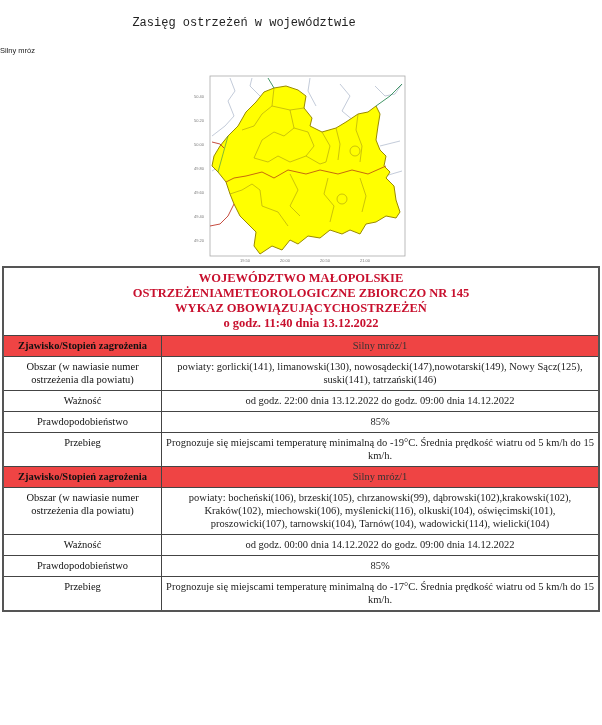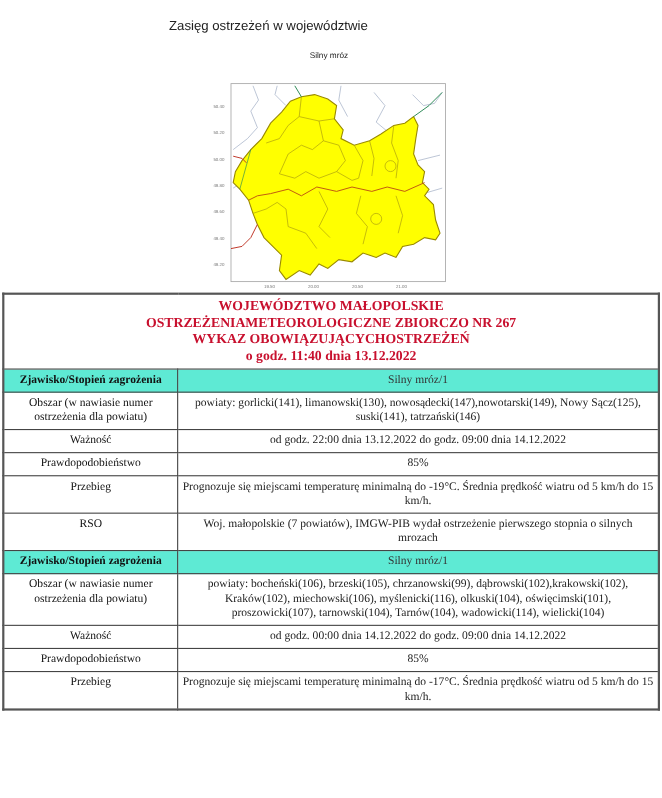--- a/index.html
+++ b/index.html
@@ -1,26 +1,26 @@
 <!DOCTYPE html>
 <html><head>
   <meta charset="utf-8">
   <style>
     html, body { margin: 0; padding: 0; background: #ffffff; }
     body { width: 602px; height: 725px; position: relative; overflow: hidden; font-family: "Liberation Serif", serif; color: #111; }
-    .map-title { position: absolute; top: 16px; left: 0; width: 488px; text-align: center; font-family: Liberation Sans, sans-serif; font-size: 12px; color: #222; }
-    .map-sub { position: absolute; top: 46px; left: 0; width: 598px; text-align: center; font-family: "Liberation Sans", sans-serif; font-size: 7.5px; line-height: 9px; color: #222; }
+    .map-title { position: absolute; top: 16px; left: 0; width: 488px; text-align: center; font-family: Liberation Mono, monospace; font-size: 12px; color: #222; }
+    .map-sub { position: absolute; top: 46px; left: 0; width: 598px; font-family: "Liberation Sans", sans-serif; font-size: 7.5px; line-height: 9px; color: #222; }
     .map-box { position: absolute; left: 190px; top: 66px; width: 225px; height: 200px; }
     .map-box svg { display: block; }
     .tick { font-family: "Liberation Sans", sans-serif; font-size: 4px; fill: #777; }
     table.warn { position: absolute; left: 2px; top: 266px; width: 598px; border-collapse: collapse; border: 2px solid #555; font-size: 10.5px; line-height: 13px; }
     table.warn td { border: 1px solid #444; padding: 3px 4px 4px 4px; vertical-align: top; text-align: center; }
     td.head { text-align: center; color: #c8102e; font-weight: bold; font-size: 12.5px; line-height: 15px; padding: 5px 4px 3px 4px; }
     td.lbl { width: 149px; font-weight: normal; color: #111; }
-    tr.yellow td { background: #5eead4; }
+    tr.yellow td { background: #ef4444; }
     tr.yellow td.lbl { font-weight: bold; }
     tr.yellow td.val { color: #333; }
     td.val { color: #222; }
   </style>
 </head>
 <body>
 
 <div class="map-title">Zasięg ostrzeżeń  w województwie</div>
 <div class="map-sub">
   <div>Silny mróz</div>
@@ -84,21 +84,21 @@
       <text class="tick" x="170" y="196">21.00</text>
     </g>
   </svg>
 </div>
 
 <table class="warn">
   <tbody>
       <tr>
     <td class="head" colspan="2">
       <div>WOJEWÓDZTWO MAŁOPOLSKIE</div>
-      <div>OSTRZEŻENIAMETEOROLOGICZNE ZBIORCZO NR 267</div>
+      <div>OSTRZEŻENIAMETEOROLOGICZNE ZBIORCZO NR 145</div>
       <div>WYKAZ OBOWIĄZUJĄCYCHOSTRZEŻEŃ</div>
       <div>o godz. 11:40 dnia 13.12.2022</div>
     </td>
   </tr>
 
   <tr class="yellow">
     <td class="lbl">Zjawisko/Stopień zagrożenia</td>
     <td class="val">Silny mróz/1</td>
   </tr>
   <tr>
@@ -109,24 +109,20 @@
     <td class="lbl">Ważność</td>
     <td class="val">od godz. 22:00 dnia 13.12.2022 do godz. 09:00 dnia 14.12.2022</td>
   </tr>
   <tr>
     <td class="lbl">Prawdopodobieństwo</td>
     <td class="val">85%</td>
   </tr>
   <tr>
     <td class="lbl">Przebieg</td>
     <td class="val">Prognozuje się miejscami temperaturę minimalną do -19°C. Średnia  prędkość   wiatru od 5 km/h do 15 km/h.</td>
-  </tr>
-  <tr>
-    <td class="lbl">RSO</td>
-    <td class="val">Woj. małopolskie (7 powiatów), IMGW-PIB wydał ostrzeżenie pierwszego stopnia o silnych mrozach</td>
   </tr>
 
   <tr class="yellow">
     <td class="lbl">Zjawisko/Stopień zagrożenia</td>
     <td class="val">Silny mróz/1</td>
   </tr>
   <tr>
     <td class="lbl">Obszar (w nawiasie numer ostrzeżenia dla powiatu)</td>
     <td class="val">powiaty: bocheński(106), brzeski(105), chrzanowski(99), dąbrowski(102),krakowski(102), Kraków(102), miechowski(106), myślenicki(116),  olkuski(104), oświęcimski(101), proszowicki(107), tarnowski(104), Tarnów(104), wadowicki(114), wielicki(104)</td>
   </tr>

